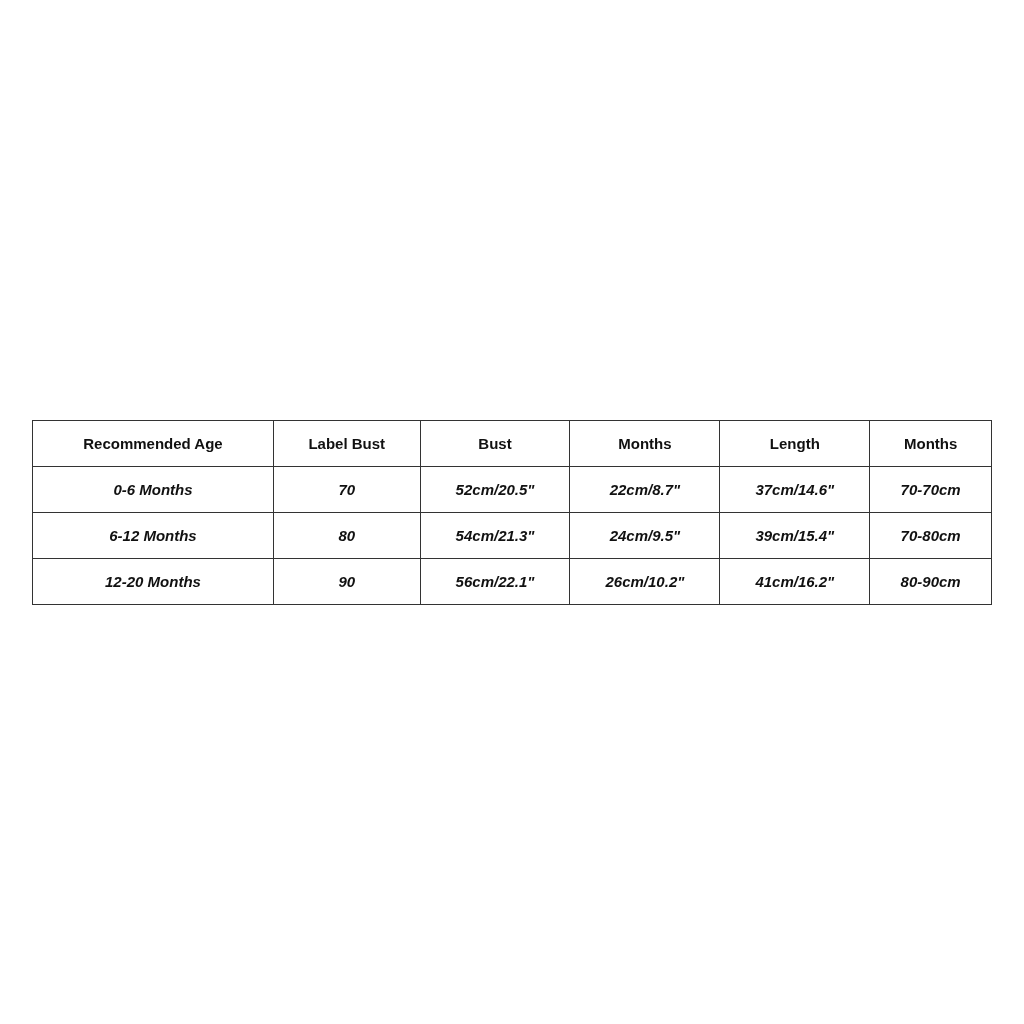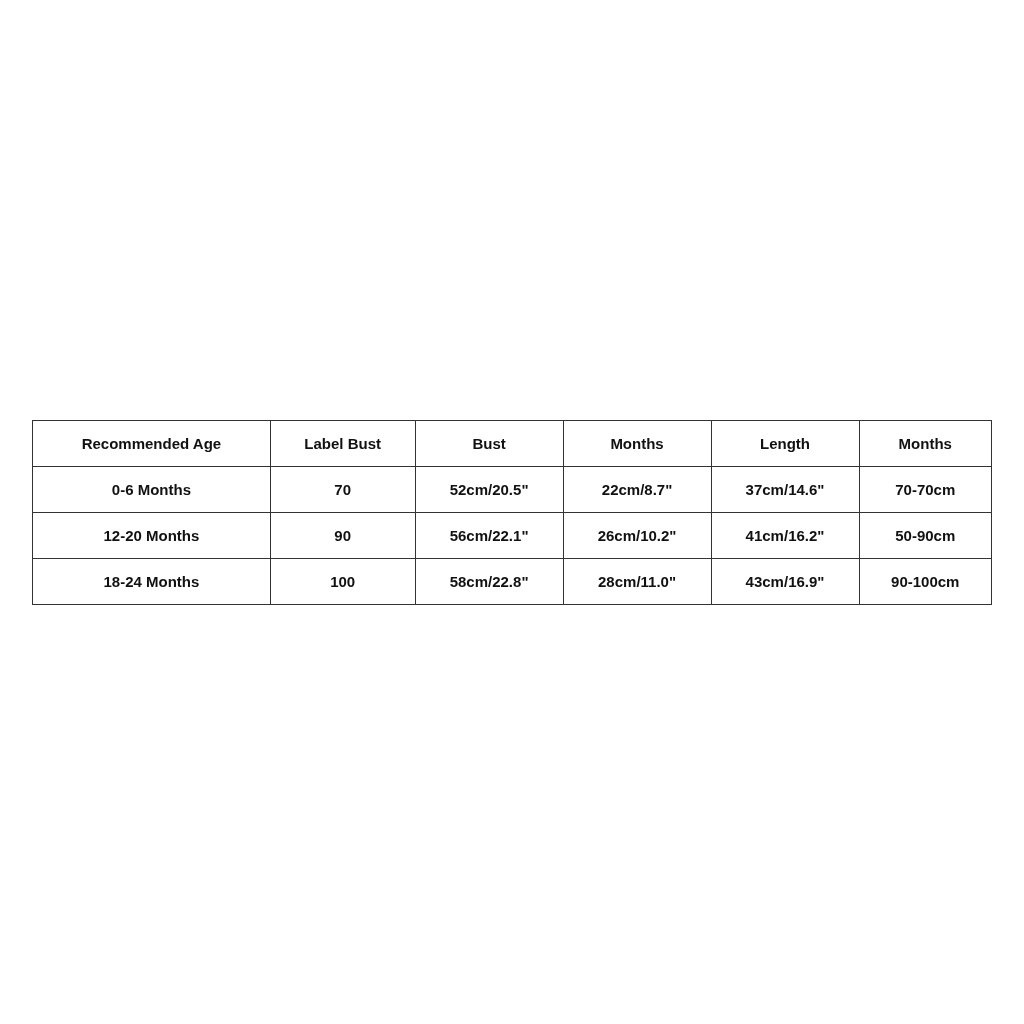--- a/index.html
+++ b/index.html
@@ -39,20 +39,21 @@
 
     thead th {
       font-weight: bold;
       background-color: #ffffff;
       margin-left: 12px;
     }
 
     tbody td {
       font-weight: bold;
       background-color: #ffffff;
+      font-style: italic;
     }
   </style>
 </head>
 <body>
 
 <div class="table-container">
   <table>
     <thead>
       <tr>
         <th>Recommended Age</th>
@@ -66,30 +67,30 @@
     <tbody id="table-body">
     <tr>
           <td>0-6 Months</td>
           <td>70</td>
           <td>52cm/20.5"</td>
           <td>22cm/8.7"</td>
           <td>37cm/14.6"</td>
           <td>70-70cm</td>
         </tr>
         <tr>
+          <td>6-12 Months</td>
+          <td>80</td>
+          <td>54cm/21.3"</td>
+          <td>24cm/9.5"</td>
+          <td>39cm/15.4"</td>
+          <td>70-80cm</td>
+        </tr>
+        <tr>
           <td>12-20 Months</td>
           <td>90</td>
           <td>56cm/22.1"</td>
           <td>26cm/10.2"</td>
           <td>41cm/16.2"</td>
-          <td>50-90cm</td>
-        </tr>
-        <tr>
-          <td>18-24 Months</td>
-          <td>100</td>
-          <td>58cm/22.8"</td>
-          <td>28cm/11.0"</td>
-          <td>43cm/16.9"</td>
-          <td>90-100cm</td>
+          <td>80-90cm</td>
         </tr>
       </tbody>
   </table>
 </div>
 
 </body></html>

